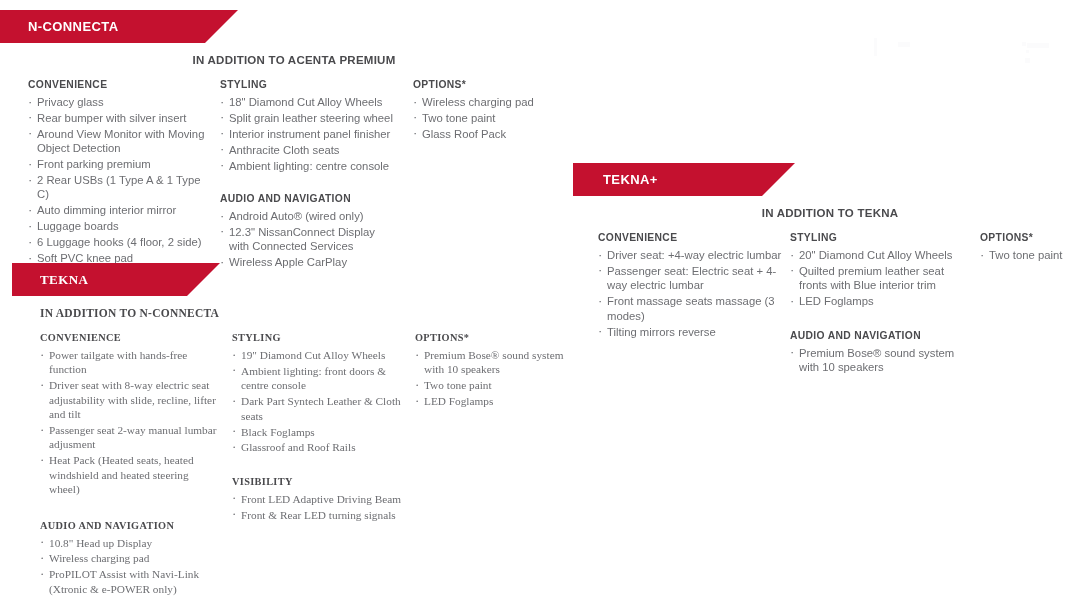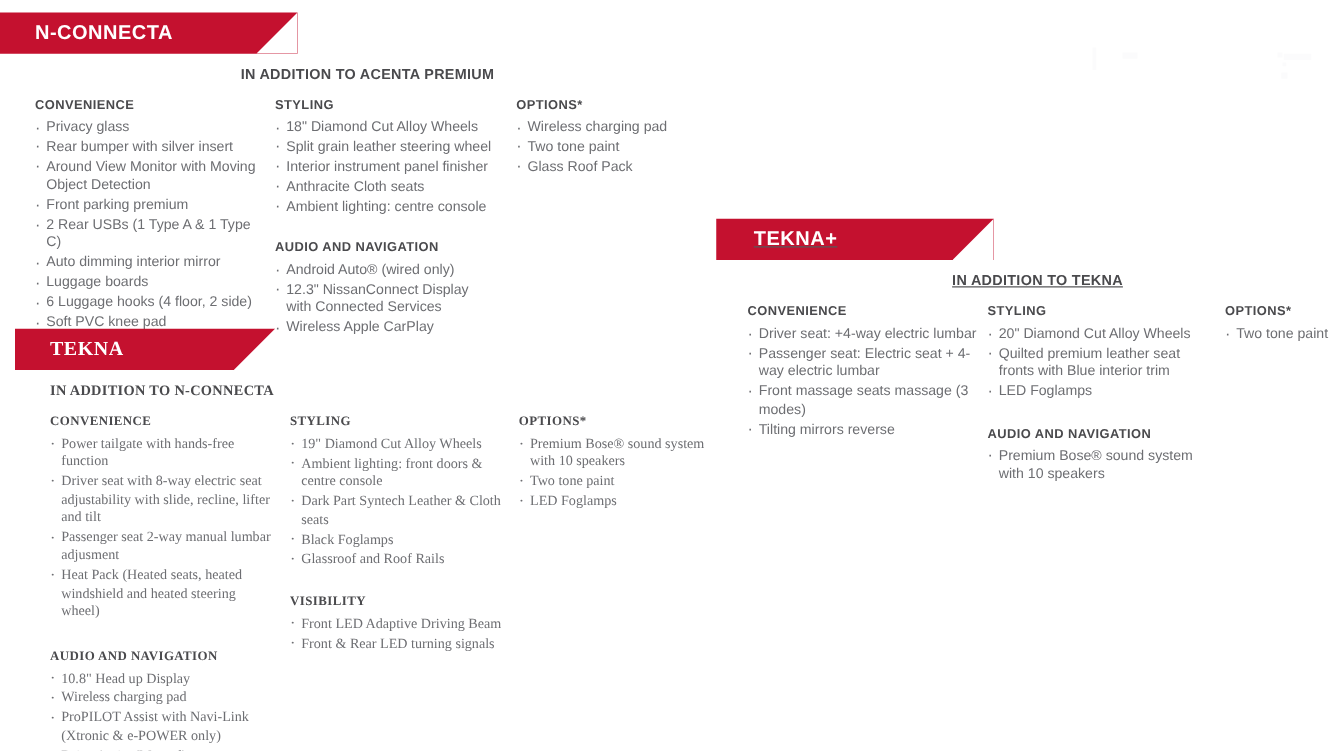--- a/index.html
+++ b/index.html
@@ -50,21 +50,21 @@
     position: absolute;
     top: 0;
     right: 0;
     width: 33px;
     height: 33px;
     background: #ffffff;
     clip-path: polygon(0 100%, 100% 0, 100% 100%);
   }
   .banner-title {
     color: #ffffff;
-    font-size: 16px;
+    font-size: 13px;
     font-weight: bold;
     letter-spacing: 0.4px;
     line-height: 1;
     white-space: nowrap;
     position: relative;
     z-index: 2;
   }
 
   
   .sub-heading {
@@ -257,21 +257,21 @@
             <li>Premium Bose® sound system with 10 speakers</li>
             <li>Two tone paint</li>
             <li>LED Foglamps</li>
           </ul>
         </div>
       </div>
 
     </div>
   </div>
 
-  <div class="trim-block" style="left:573px; top:175px; width:495px;text-decoration:underline;">
+  <div class="trim-block" style="left:573px; top:163px; width:495px;">
     <div class="banner boxed" style="width:222px;">
       <span class="banner-title">TEKNA+</span>
       <span class="slant"></span>
     </div>
     <div class="sub-heading" style="margin-left:19px;text-align:center;">IN ADDITION TO TEKNA</div>
     <div class="columns" style="height:140px;">
 
       <div class="column" style="left:25px; width:185px;">
         <div class="cat-group">
           <div class="cat-title">CONVENIENCE</div>

